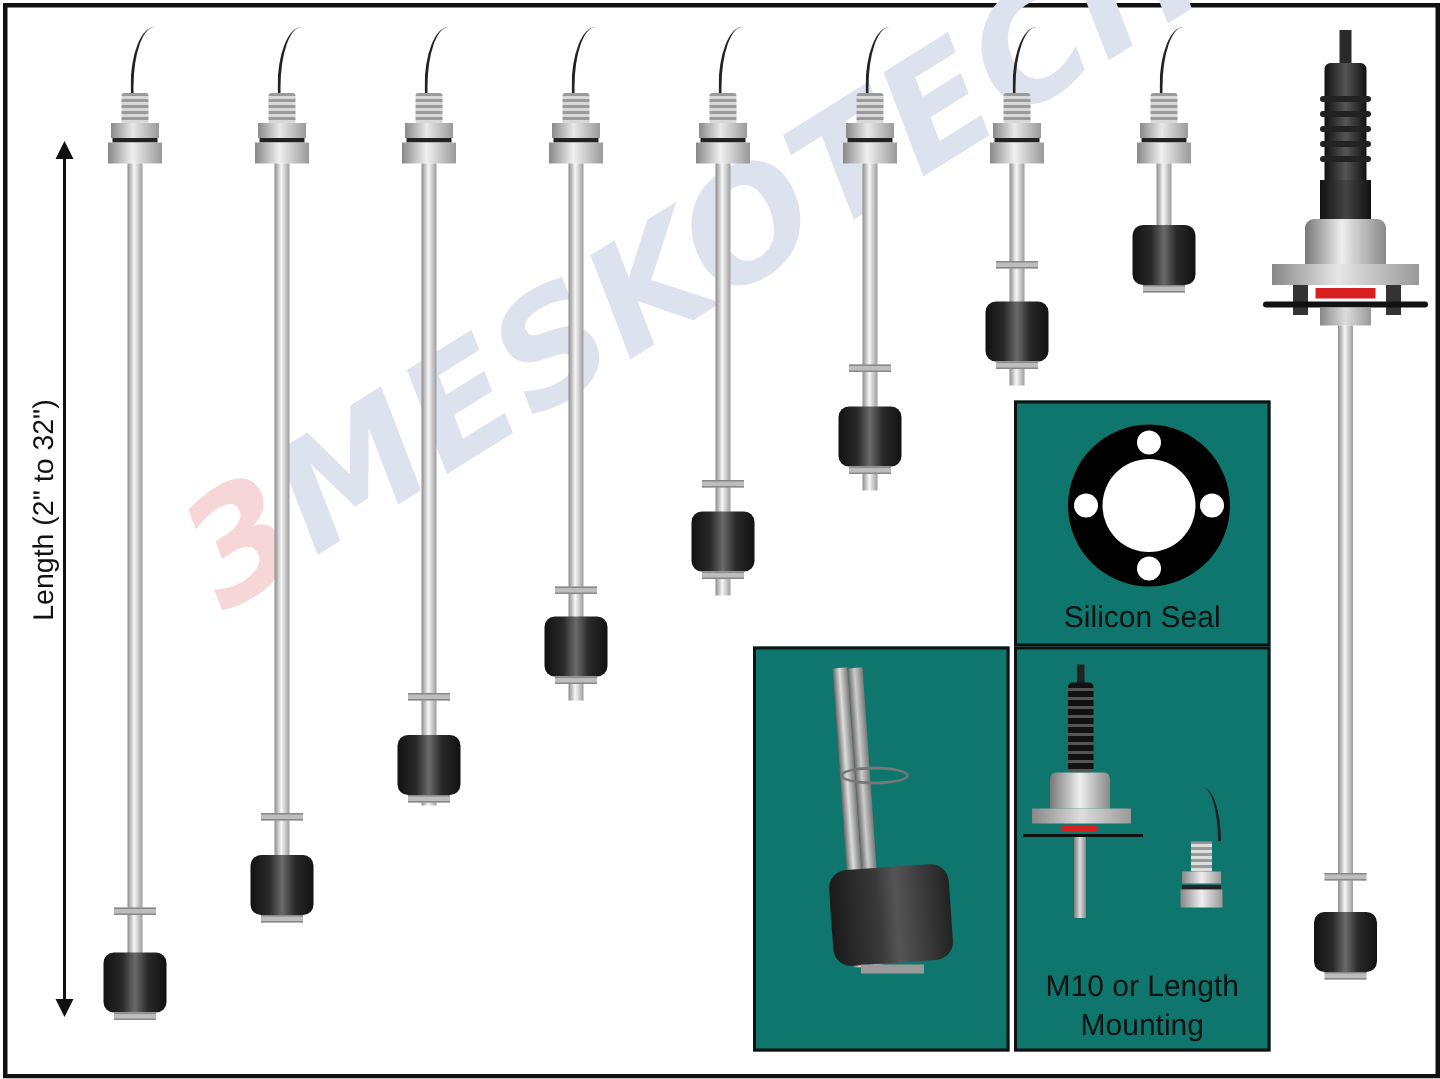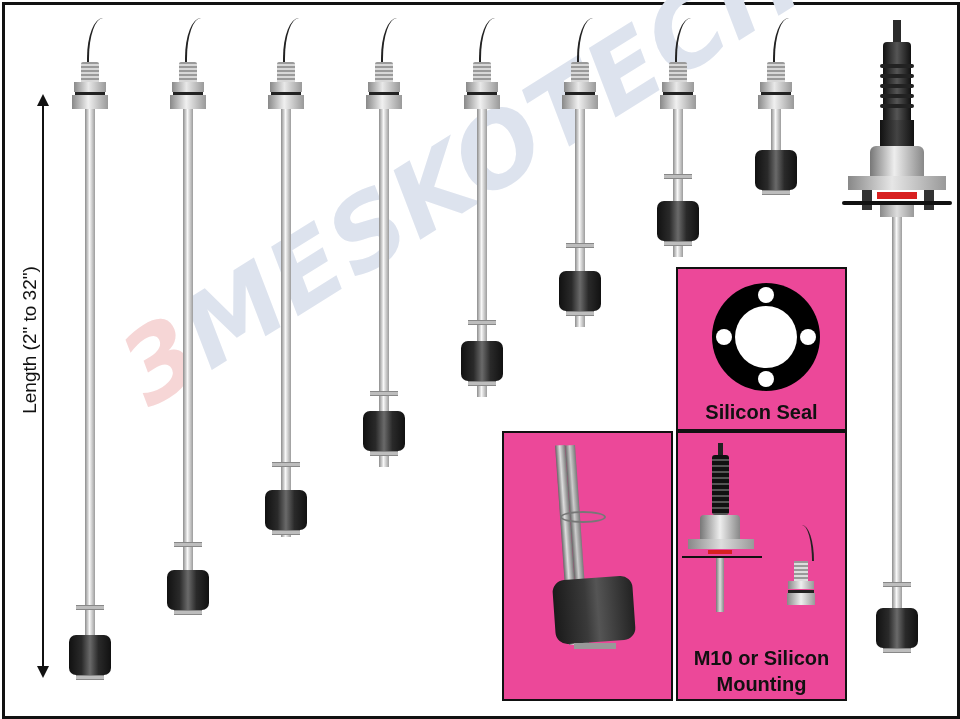--- a/index.html
+++ b/index.html
@@ -24,21 +24,21 @@
   .fs-cable{position:absolute;left:53px;top:0;width:8px;height:24px;background:#2a2a2a;}
   .fs-boot{position:absolute;left:43px;top:22px;width:28px;height:78px;background:linear-gradient(90deg,#111,#555 50%,#111);border-radius:4px 4px 0 0;}
   .fs-rib{position:absolute;left:40px;width:34px;height:4px;background:#222;border-radius:2px;}
   .fs-hex{position:absolute;left:40px;top:100px;width:34px;height:26px;background:linear-gradient(90deg,#111,#444 50%,#111);}
   .fs-body{position:absolute;left:30px;top:126px;width:54px;height:30px;background:linear-gradient(90deg,#777,#eee 45%,#888);border-radius:6px 6px 0 0;}
   .fs-plate{position:absolute;left:8px;top:156px;width:98px;height:14px;background:linear-gradient(90deg,#888,#e6e6e6 45%,#999);}
   .fs-red{position:absolute;left:37px;top:172px;width:40px;height:7px;background:#d82020;}
   .fs-disc{position:absolute;left:2px;top:181px;width:110px;height:4px;background:#111;border-radius:2px;}
   .fs-bolt{position:absolute;top:170px;width:10px;height:20px;background:#333;}
   .fs-under{position:absolute;left:40px;top:185px;width:34px;height:12px;background:linear-gradient(90deg,#888,#ddd,#999);}
-  .panel{position:absolute;border:2px solid #111;background:#ec4899;z-index:3;font-weight:bold;}
+  .panel{position:absolute;border:2px solid #111;background:#0f766e;z-index:3;}
   .panel-label{position:absolute;left:0;right:0;text-align:center;font-family:"Liberation Sans",sans-serif;font-size:20px;color:#111;line-height:26px;}
   .seal{position:absolute;left:34px;top:14px;width:108px;height:108px;border-radius:50%;background:#000;}
   .seal .inner{position:absolute;left:23px;top:23px;width:62px;height:62px;border-radius:50%;background:#fff;}
   .seal .hole{position:absolute;width:16px;height:16px;border-radius:50%;background:#fff;}
 </style>
 </head>
 <body>
 
 <div class="frame"></div>
 
@@ -182,15 +182,15 @@
   <div style="position:absolute;left:22px;top:82px;width:40px;height:24px;background:linear-gradient(90deg,#777,#eee,#888);border-radius:4px 4px 0 0;"></div>
   <div style="position:absolute;left:10px;top:106px;width:66px;height:10px;background:linear-gradient(90deg,#888,#ddd,#999);"></div>
   <div style="position:absolute;left:30px;top:117px;width:24px;height:4px;background:#d82020;"></div>
   <div style="position:absolute;left:4px;top:123px;width:80px;height:2px;background:#111;"></div>
   <div style="position:absolute;left:38px;top:125px;width:8px;height:54px;background:linear-gradient(90deg,#777,#ddd,#888);"></div>
   <div style="position:absolute;left:120px;top:92px;width:14px;height:36px;border-left:2px solid #222;border-top-left-radius:12px 36px;transform:scaleX(-1);"></div>
   <div style="position:absolute;left:116px;top:128px;width:14px;height:20px;background:repeating-linear-gradient(180deg,#999 0 2px,#ddd 2px 4px);"></div>
   <div style="position:absolute;left:110px;top:148px;width:26px;height:8px;background:linear-gradient(90deg,#888,#eee,#999);"></div>
   <div style="position:absolute;left:110px;top:157px;width:26px;height:3px;background:#222;"></div>
   <div style="position:absolute;left:109px;top:160px;width:28px;height:12px;background:linear-gradient(90deg,#888,#eee,#999);"></div>
-  <div class="panel-label" style="top:212px;">M10 or Silicon</div>
+  <div class="panel-label" style="top:212px;">M10 or Length</div>
   <div class="panel-label" style="top:238px;">Mounting</div>
 </div>
 
 </body></html>

